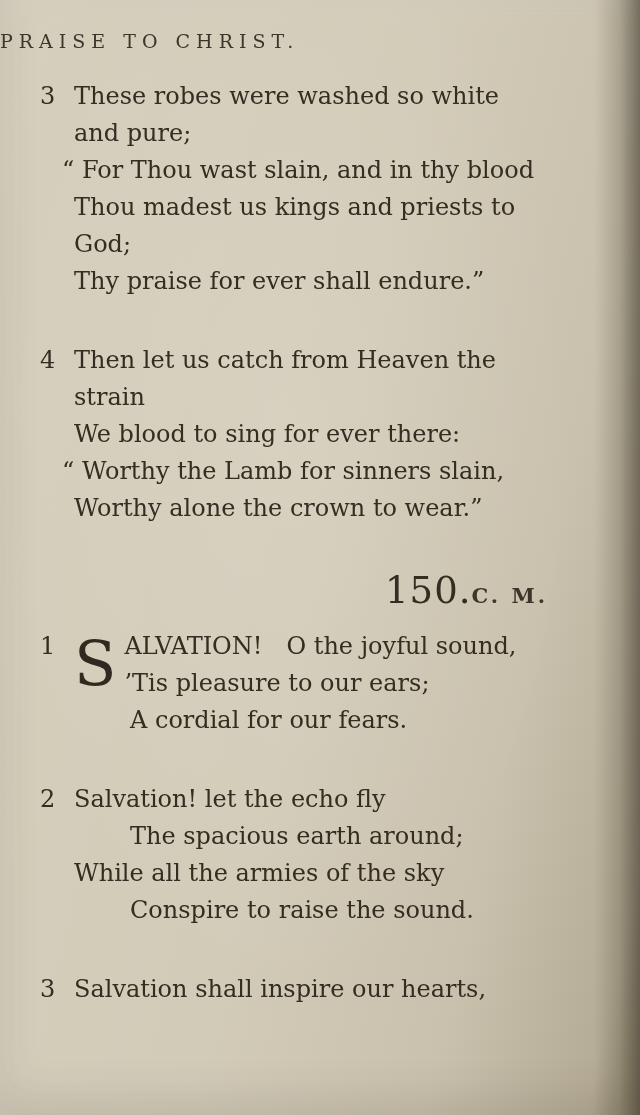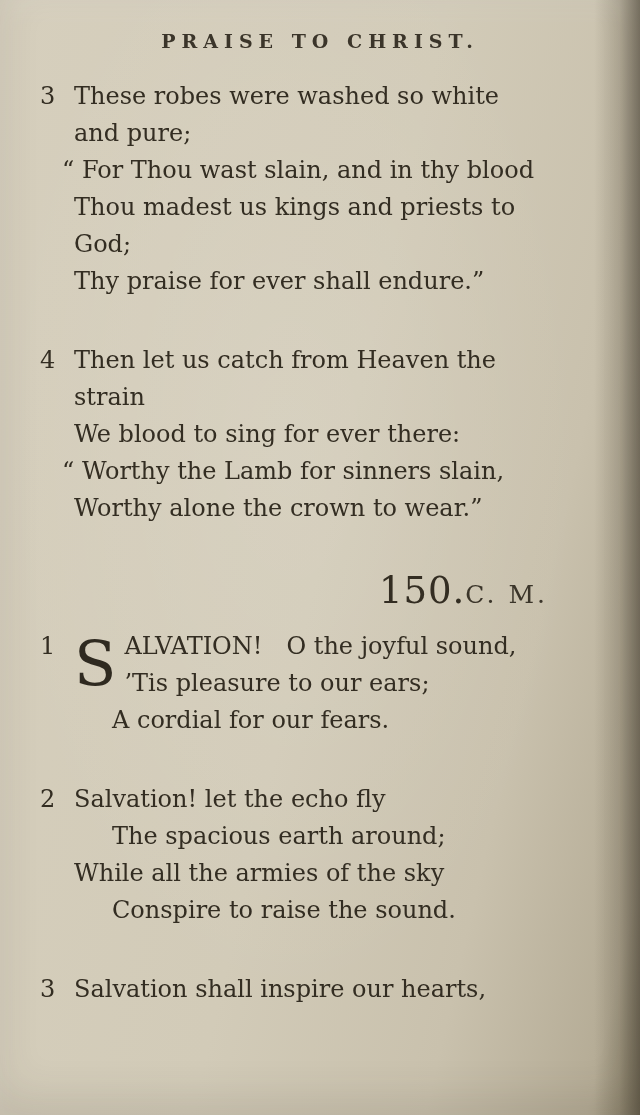--- a/index.html
+++ b/index.html
@@ -15,40 +15,39 @@
     font-family:"DejaVu Serif","Liberation Serif",serif;
     color:#332d22;
   }
   .edge {
     position:absolute; top:0; right:0; width:46px; height:100%;
     background:linear-gradient(to right, rgba(70,62,45,0) 0%, rgba(70,62,45,0.22) 55%, rgba(52,45,32,0.55) 100%);
     pointer-events:none;
   }
   .running-header {
     padding-top:30px;
-    text-align:center;
     font-size:19px;
-    font-weight:bold;
+    font-weight:normal;
     letter-spacing:6px;
     color:#3b352a;
   }
   .content { padding:26px 92px 0 40px; }
   .verse { display:flex; margin-bottom:42px; }
   .vnum { flex:0 0 34px; width:34px; font-size:24px; line-height:37px; }
   .lines { flex:1; font-size:24px; line-height:37px; }
   .line { min-height:37px; }
-  .line.ind { margin-left:38px; }
+  .line.ind { margin-left:56px; }
   .line.out { margin-left:-26px; }
   .line.q { text-indent:-12px; }
   .hymn-head {
     display:flex; align-items:baseline; justify-content:flex-end;
     margin:34px 0 16px 0;
   }
   .hymn-number { font-size:37px; margin-left:54px; letter-spacing:1px; }
-  .hymn-meter { font-size:25px; letter-spacing:3px; font-weight:normal; color:#3b352a; }
+  .hymn-meter { font-size:21px; letter-spacing:3px; font-weight:bold; color:#3b352a; }
   .dropcap {
     float:left;
     font-size:62px;
     line-height:66px;
     margin:3px 8px 0 0;
     color:#2f2a20;
   }
 </style>
 </head>
 <body>

